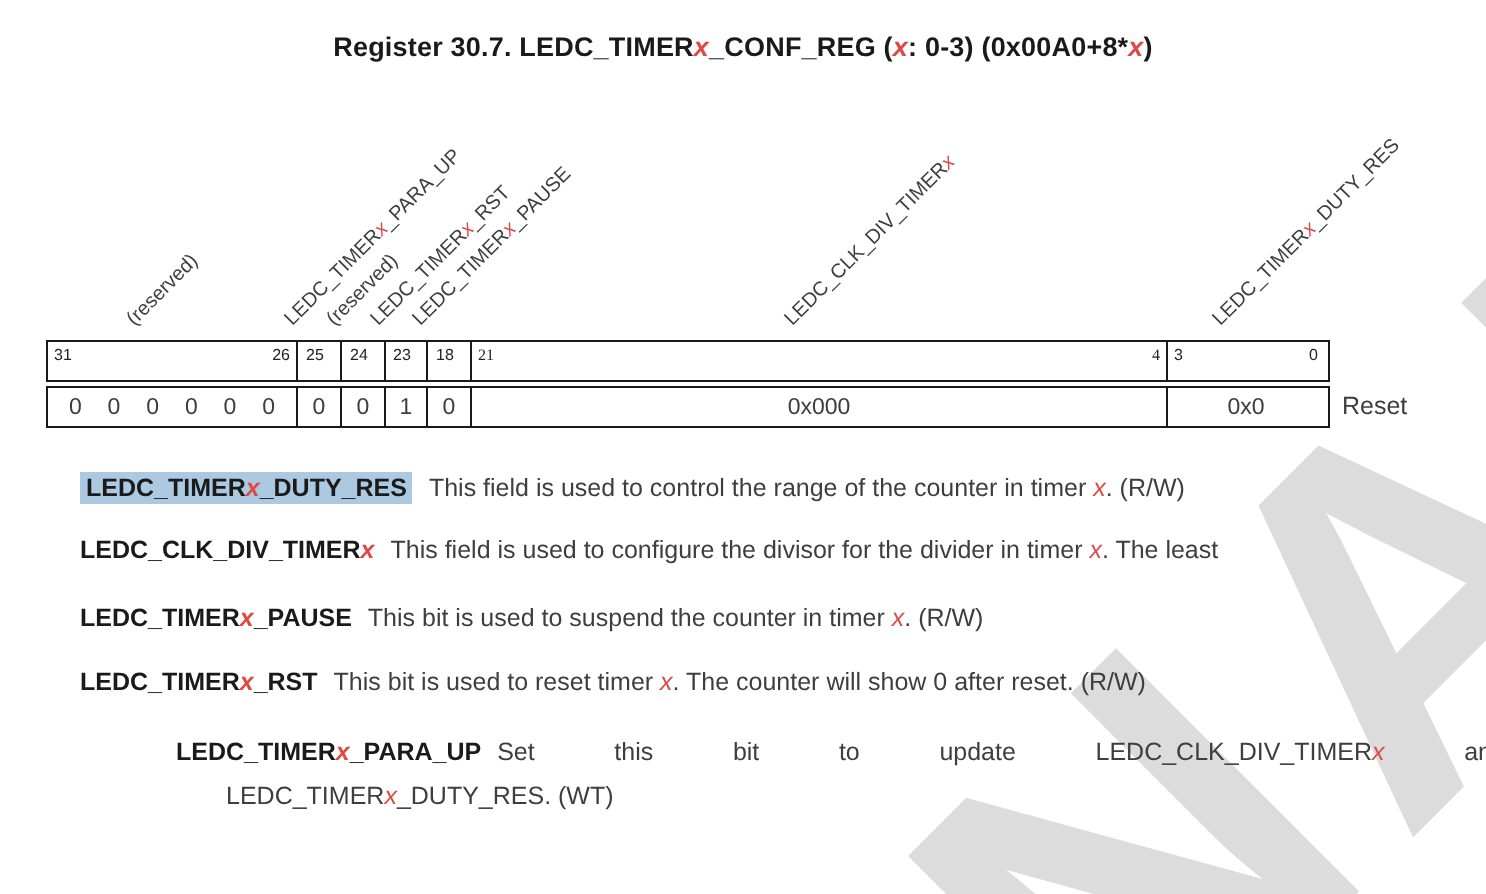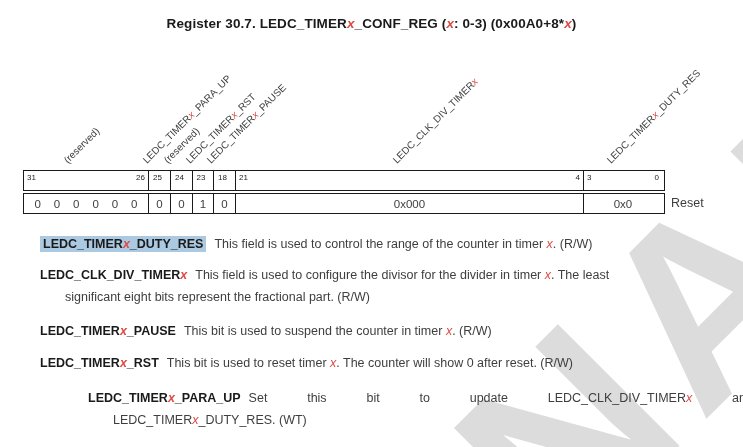--- a/index.html
+++ b/index.html
@@ -81,21 +81,21 @@
       </div>
     <div class="bc one" style="width:22px;">
         <span class="hi">24</span>
       </div>
     <div class="bc one" style="width:21px;">
         <span class="hi">23</span>
       </div>
     <div class="bc one" style="width:22px;">
         <span class="hi">18</span>
       </div>
-    <div class="bc" style="width:348px;">
+    <div class="bc" style="width:348px;font-family:Liberation Serif, serif;">
         <span class="hi">21</span>
         <span class="lo">4</span>
       </div>
     <div class="bc" style="width:78px;">
         <span class="hi">3</span>
         <span class="lo">0</span>
       </div>
   </div>
 
   <div class="layer valrow">
@@ -127,21 +127,20 @@
       </div>
   </div>
   <div class="layer reset">Reset</div>
 
   <div class="layer fields">
 
     <div class="para"><span class="fname hl"><span>LEDC_TIMER</span><span class="x">x</span><span>_DUTY_RES</span></span><span>This field is used to control the range of the counter in timer </span><span class="x">x</span><span>. (R/W)</span></div>
 
     <div class="para m1">
       <div class="line"><span class="fname"><span>LEDC_CLK_DIV_TIMER</span><span class="x">x</span></span><span>This field is used to configure the divisor for the divider in timer </span><span class="x">x</span><span>. The least</span></div>
-      <div class="line cont"><span>significant eight bits represent the fractional part. (R/W)</span></div>
     </div>
 
     <div class="para m2"><span class="fname"><span>LEDC_TIMER</span><span class="x">x</span><span>_PAUSE</span></span><span>This bit is used to suspend the counter in timer </span><span class="x">x</span><span>. (R/W)</span></div>
 
     <div class="para m3"><span class="fname"><span>LEDC_TIMER</span><span class="x">x</span><span>_RST</span></span><span>This bit is used to reset timer </span><span class="x">x</span><span>. The counter will show 0 after reset. (R/W)</span></div>
 
     <div class="para m4">
       <div class="jline">
         <span><span class="fname"><span>LEDC_TIMER</span><span class="x">x</span><span>_PARA_UP</span></span><span>Set</span></span>
         <span>this</span>

